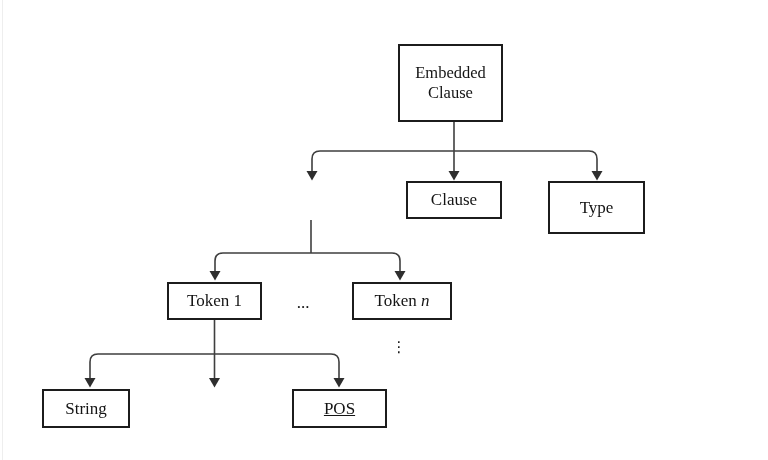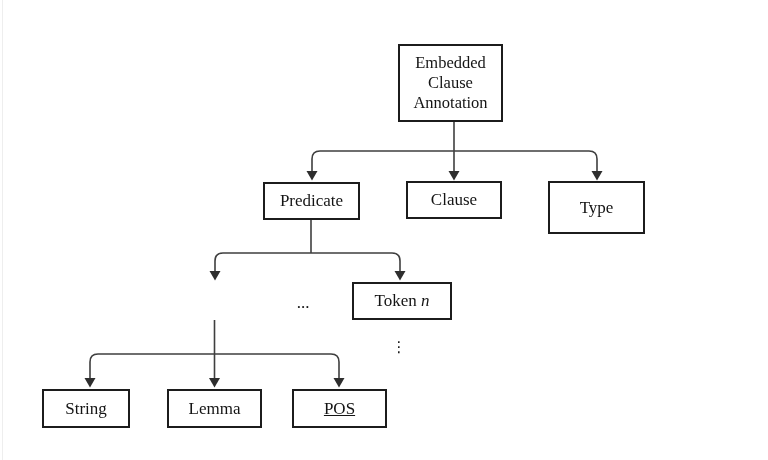--- a/index.html
+++ b/index.html
@@ -113,50 +113,46 @@
       <polygon points="84.5,378 95.5,378 90,387.5"></polygon>
       <polygon points="209,378 220,378 214.5,387.5"></polygon>
       <polygon points="333.5,378 344.5,378 339,387.5"></polygon>
     </g>
   </svg>
 
   <div class="node root pos-root">
     <div>
       <span class="multiline">Embedded</span>
       <span class="multiline">Clause</span>
-      <span class="multiline">Annotation</span>
     </div>
   </div>
 
-  <div class="node pos-predicate">
-    <span>Predicate</span>
-  </div>
 
   <div class="node pos-clause">
     <span>Clause</span>
   </div>
 
   <div class="node pos-type">
     <span>Type</span>
   </div>
 
+  <div class="node pos-token1">
+    <span>Token 1</span>
+  </div>
 
   <div class="ellipsis-h">...</div>
 
   <div class="node pos-tokenn">
     <span><span>Token </span><span class="var-n">n</span></span>
   </div>
 
   <div class="ellipsis-v">⋮</div>
 
   <div class="node pos-string">
     <span>String</span>
   </div>
 
-  <div class="node pos-lemma">
-    <span>Lemma</span>
-  </div>
 
   <div class="node pos-pos">
     <span>POS</span>
   </div>
 
 </div>
 
 </body></html>

